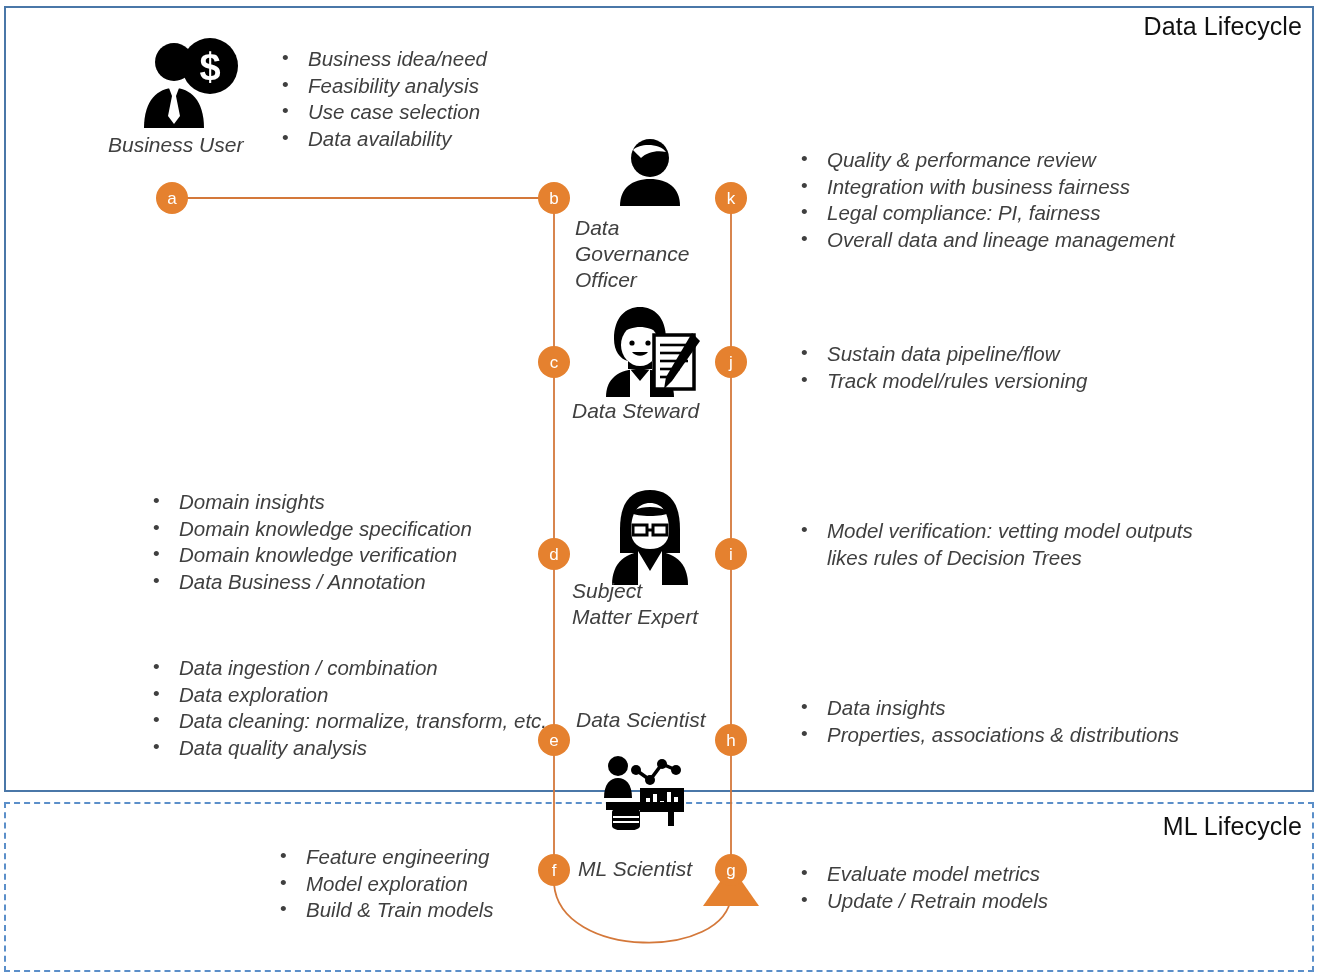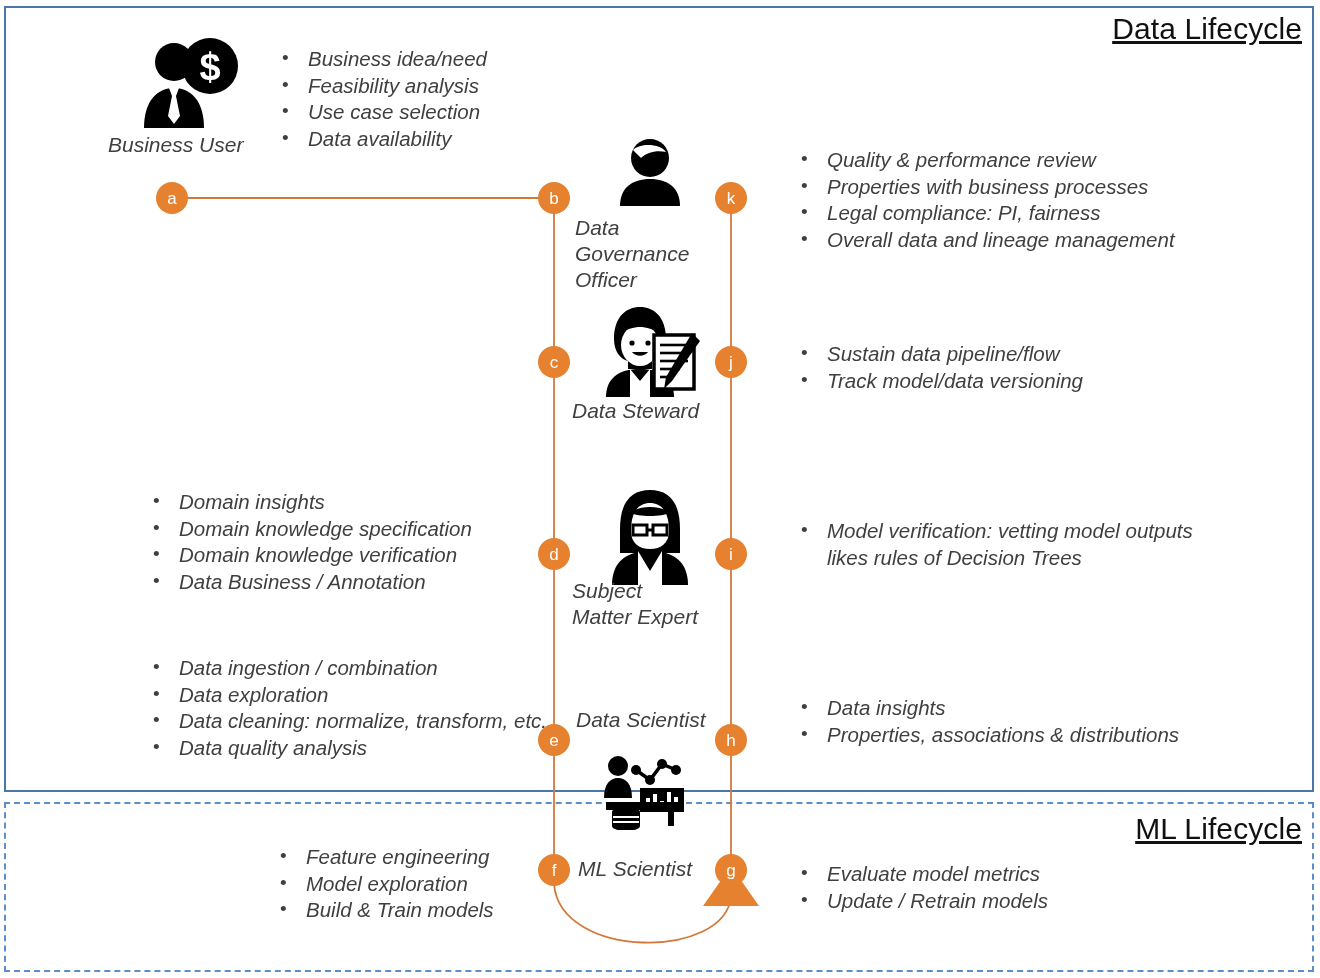--- a/index.html
+++ b/index.html
@@ -5,22 +5,22 @@
   html,body{margin:0;padding:0;background:#ffffff;}
   body{width:1320px;height:978px;position:relative;
        font-family:"Liberation Sans",sans-serif;overflow:hidden;}
   .stage{position:absolute;left:0;top:0;width:1320px;height:978px;}
 
   
   .frame-solid{position:absolute;left:4px;top:6px;width:1310px;height:786px;
     border:2.5px solid #4a77a8;box-sizing:border-box;background:transparent;}
   .frame-dashed{position:absolute;left:4px;top:802px;width:1310px;height:170px;
     border:2.5px dashed #5b8fc9;box-sizing:border-box;background:transparent;}
-  .frame-title{position:absolute;font-size:30px;color:#111;letter-spacing:.1px;
-    white-space:nowrap;text-decoration:underline;}
+  .frame-title{position:absolute;font-size:25px;color:#111;letter-spacing:.1px;
+    white-space:nowrap;}
   #title-data{right:18px;top:12px;}
   #title-ml{right:18px;top:812px;}
 
   
   .wires{position:absolute;left:0;top:0;width:1320px;height:978px;pointer-events:none;}
 
   
   .node{position:absolute;width:32px;height:32px;margin-left:-16px;margin-top:-16px;
     border-radius:50%;background:#e5812f;color:#fff;font-size:17px;
     display:flex;align-items:center;justify-content:center;
@@ -165,31 +165,31 @@
       <li>Business idea/need</li>
       <li>Feasibility analysis</li>
       <li>Use case selection</li>
       <li>Data availability</li>
     </ul>
   </div>
 
   <div class="bullets" style="left:793px;top:147px">
     <ul>
       <li>Quality &amp; performance review</li>
-      <li>Properties with business processes</li>
+      <li>Integration with business fairness</li>
       <li>Legal compliance: PI, fairness</li>
       <li>Overall data and lineage management</li>
     </ul>
   </div>
 
 
   <div class="bullets" style="left:793px;top:341px">
     <ul>
       <li>Sustain data pipeline/flow</li>
-      <li>Track model/data versioning</li>
+      <li>Track model/rules versioning</li>
     </ul>
   </div>
 
   <div class="bullets" style="left:145px;top:489px">
     <ul>
       <li>Domain insights</li>
       <li>Domain knowledge specification</li>
       <li>Domain knowledge verification</li>
       <li>Data Business / Annotation</li>
     </ul>

